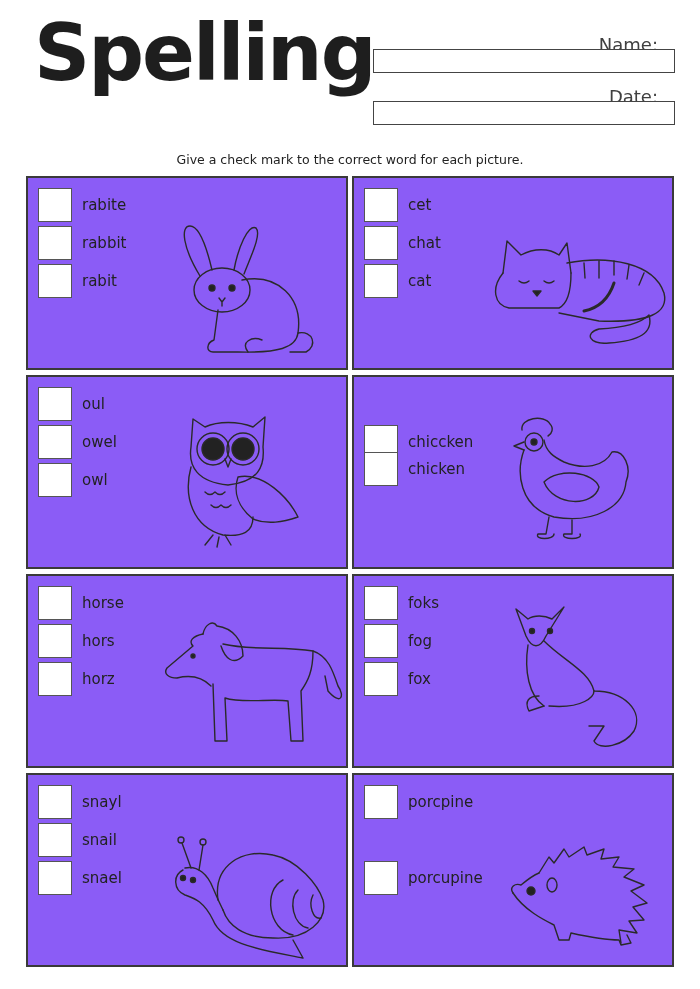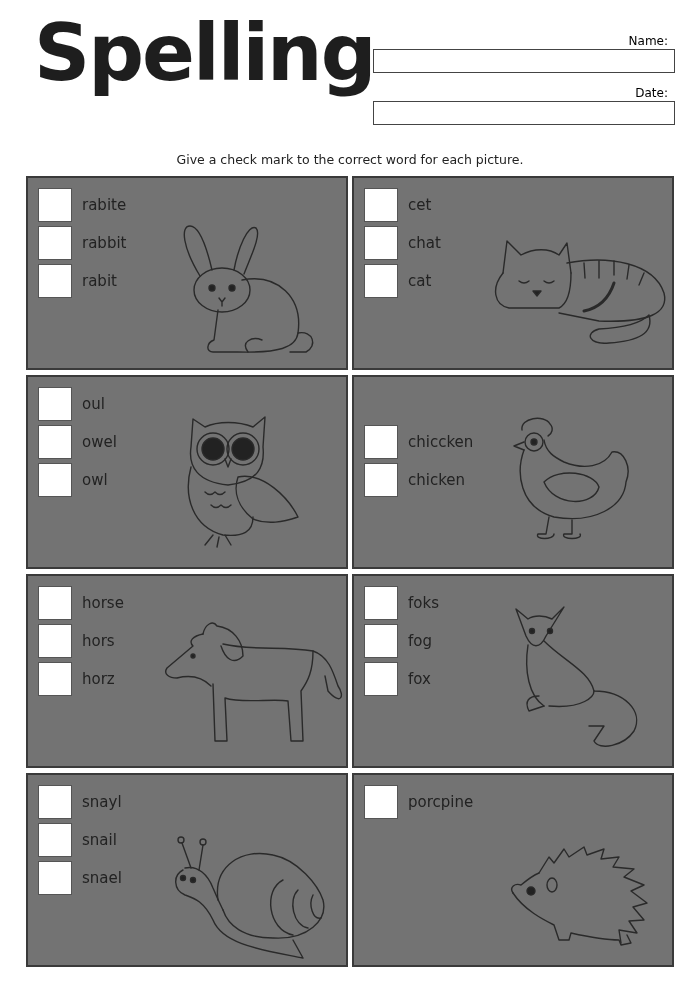--- a/index.html
+++ b/index.html
@@ -1,21 +1,21 @@
 <!DOCTYPE html>
 <html><head>
 <meta charset="utf-8">
 <style>
   html, body { margin:0; padding:0; background:#fff; }
   body { width:700px; height:989px; position:relative; overflow:hidden; font-family:"DejaVu Sans", sans-serif; color:#222; }
   .title { position:absolute; left:34px; top:14px; font-family:"DejaVu Sans", sans-serif; font-weight:bold; font-size:78px; letter-spacing:-2px; color:#1e1e1e; line-height:1;text-align:center; }
-  .field-label { position:absolute; right:32px; font-size:12px; color:#000000; }
+  .field-label { position:absolute; right:42px; font-size:18px; color:#404040; }
   .field-box { position:absolute; left:373px; width:302px; height:24px; border:1.5px solid #444; box-sizing:border-box; background:#fff; }
   .instructions { position:absolute; left:0; width:700px; top:152px; text-align:center; font-size:12.5px; color:#222; }
-  .panel { position:absolute; width:322px; height:194px; border:2px solid #3a3a3a; box-sizing:border-box; background:#737373; }
+  .panel { position:absolute; width:322px; height:194px; border:2px solid #3a3a3a; box-sizing:border-box; background:#8b5cf6; }
   .opt { position:absolute; left:10px; height:34px; display:flex; align-items:center; }
   .cb { width:34px; height:34px; border:1.3px solid #555; box-sizing:border-box; background:#fff; cursor:pointer; }
   .word { margin-left:10px; font-size:15px; color:#222; }
   .pic { position:absolute; }
   svg { overflow:visible; }
   svg * { fill:none; stroke:#2a2a2a; stroke-width:1.4; stroke-linejoin:round; stroke-linecap:round; }
   svg .dot { fill:#222; }
 </style>
 </head>
 <body>
@@ -105,21 +105,21 @@
     <path d="M22,85 q5,5 10,0 q5,5 10,0 M28,98 q5,5 10,0 q5,5 10,0"></path>
     <path d="M30,128 L22,138 M36,130 L34,140 M42,128 L48,138"></path>
   </svg>
 </div>
 
 <div class="panel" style="left:352px; top:375px">
   <div class="opt" style="top:48px">
       <div class="cb"></div>
       <span class="word">chiccken</span>
     </div>
-  <div class="opt" style="top:86px">
+  <div class="opt" style="top:75px">
       <div class="cb"></div>
       <span class="word">chicken</span>
     </div>
   <svg class="pic" style="left:160px; top:35px" width="125" height="140">
     <path d="M8,18 C6,6 30,2 36,12 C40,16 38,22 34,24"></path>
     <circle cx="20" cy="30" r="9"></circle>
       <circle class="dot" cx="20" cy="30" r="3"></circle>
     <path d="M10,30 L0,34 L10,38"></path>
     <path d="M10,38 C2,60 5,95 40,105 C80,112 110,95 112,70 C118,55 110,38 98,40 C90,55 70,58 50,50 C40,45 32,40 30,28"></path>
     <path d="M30,70 C45,55 80,60 85,75 C80,95 40,95 30,70 Z"></path>
@@ -195,20 +195,24 @@
     <path d="M45,70 C40,35 70,18 100,25 C125,30 145,55 150,70 C155,90 135,110 100,108 C70,108 55,95 50,80"></path>
     <path d="M110,50 C90,60 95,100 120,105 M125,60 C115,70 120,95 135,98 M140,65 C135,75 140,90 148,88"></path>
   </svg>
 </div>
 
 <div class="panel" style="left:352px; top:773px">
   <div class="opt" style="top:10px">
       <div class="cb"></div>
       <span class="word">porcpine</span>
     </div>
+  <div class="opt" style="top:86px">
+      <div class="cb"></div>
+      <span class="word">porcupine</span>
+    </div>
   <svg class="pic" style="left:155px; top:70px" width="145" height="110">
     <path d="M4,48 C0,42 6,38 12,40 C18,35 25,30 30,28"></path>
     <path d="M30,28 L40,12 L45,18 L55,4 L60,12 L75,2 L78,10 L95,4 L92,14 L110,12 L104,22 L125,24 L115,32 L135,40 L122,46 L138,58 L124,62 L135,75 L120,76 L128,88 L110,85 L112,98"></path>
     <path d="M4,48 C15,65 35,75 45,80 L50,95 L60,95 L62,88 C80,92 100,95 110,95 L112,100 L122,98 L118,90"></path>
     <circle class="dot" cx="22" cy="46" r="4"></circle>
     <ellipse cx="43" cy="40" rx="5" ry="7"></ellipse>
   </svg>
 </div>
 
 </body></html>

